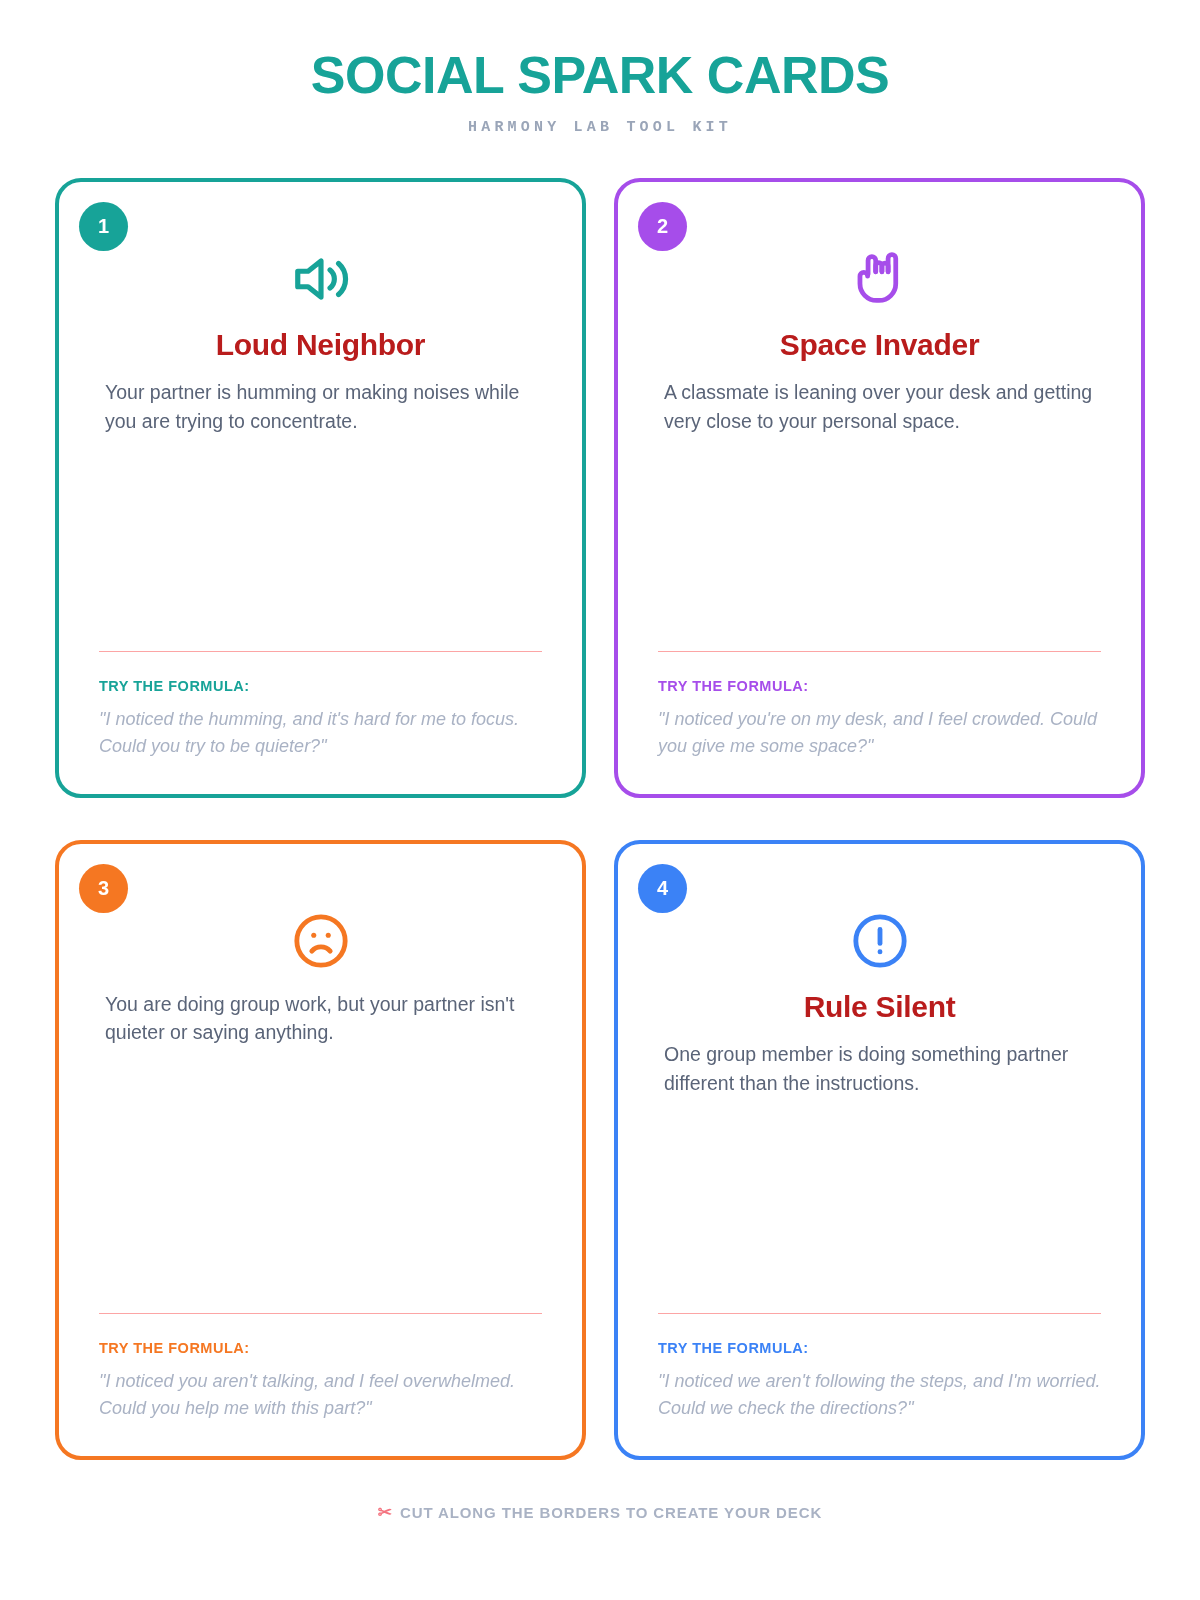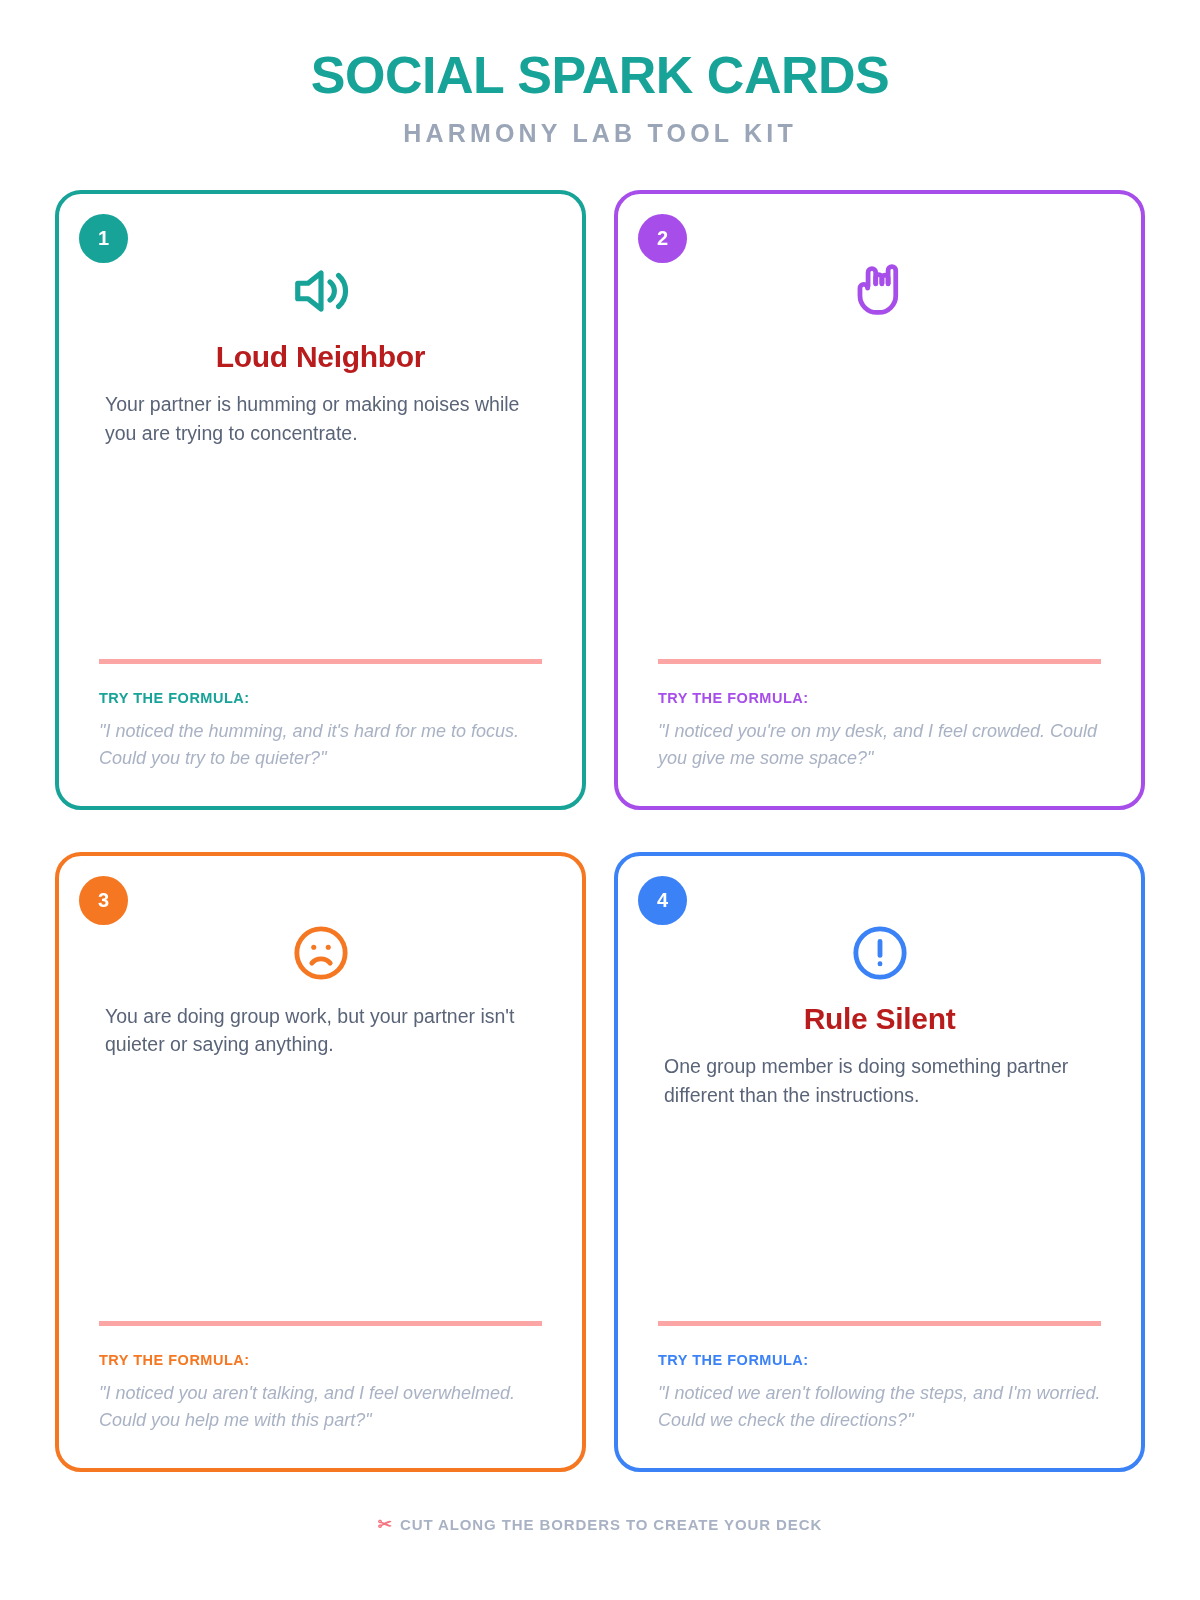--- a/index.html
+++ b/index.html
@@ -32,26 +32,27 @@
   .main-title {
     font-size: 52px;
     font-weight: 800;
     letter-spacing: -0.5px;
     color: #17a398;
     margin: 0 0 12px 0;
     line-height: 1.05;
     text-transform: uppercase;
   }
   .sub-title {
-    font-size: 25px;
+    font-size: 15px;
     font-weight: 600;
     letter-spacing: 4.2px;
     color: #9aa5b8;
     margin: 16px;
     text-transform: uppercase;
+    font-family: Liberation Mono, monospace;
   }
 
   
   .card-grid {
     display: grid;
     grid-template-columns: 1fr 1fr;
     grid-template-rows: 620px 620px;
     gap: 42px 28px;
     flex: 0 0 auto;
   }
@@ -109,21 +110,21 @@
     font-size: 19.5px;
     line-height: 1.48;
     color: #5a6478;
     margin: 0;
     padding: 0 6px;
   }
 
   .spacer { flex: 1 1 auto; min-height: 18px; }
 
   .formula-block {
-    border-top: 5px solid #fca5a5;
+    border-top: 1px solid #fca5a5;
     padding-top: 26px;
   }
   .formula-label {
     font-size: 14.5px;
     font-weight: 700;
     letter-spacing: 0.5px;
     color: #17a398;
     margin: 0 0 12px 0;
     text-transform: uppercase;
   }
@@ -188,20 +189,22 @@
     <div class="card" style="border-color:#a64dea;">
       <div class="card-badge" style="background:#a64dea;">2</div>
       <div class="card-icon">
         <svg width="58" height="62" viewBox="0 0 24 26" fill="none" stroke="#a64dea" stroke-width="2" stroke-linecap="round" stroke-linejoin="round">
           <path d="M7 11V5.2a1.6 1.6 0 0 1 3.2 0V10"></path>
           <path d="M10.2 10V7.4a1.3 1.3 0 0 1 2.6 0V10"></path>
           <path d="M12.8 10V7.6a1.3 1.3 0 0 1 2.6 0V10"></path>
           <path d="M15.4 10V4.4a1.6 1.6 0 0 1 3.2 0V15a7 7 0 0 1-7 7h-1a7 7 0 0 1-7-7v-3.2a1.6 1.6 0 0 1 3.2 0"></path>
         </svg>
       </div>
+      <h2 class="card-title">Space Invader</h2>
+      <p class="card-desc">A classmate is leaning over your desk and getting very close to your personal space.</p>
       <div class="spacer"></div>
       <div class="formula-block">
         <p class="formula-label" style="color:#a64dea;">TRY THE FORMULA:</p>
         <p class="formula-text">"I noticed you're on my desk, and I feel crowded. Could you give me some space?"</p>
       </div>
     </div>
 
     <div class="card" style="border-color:#f57722;">
       <div class="card-badge" style="background:#f57722;">3</div>
       <div class="card-icon">

